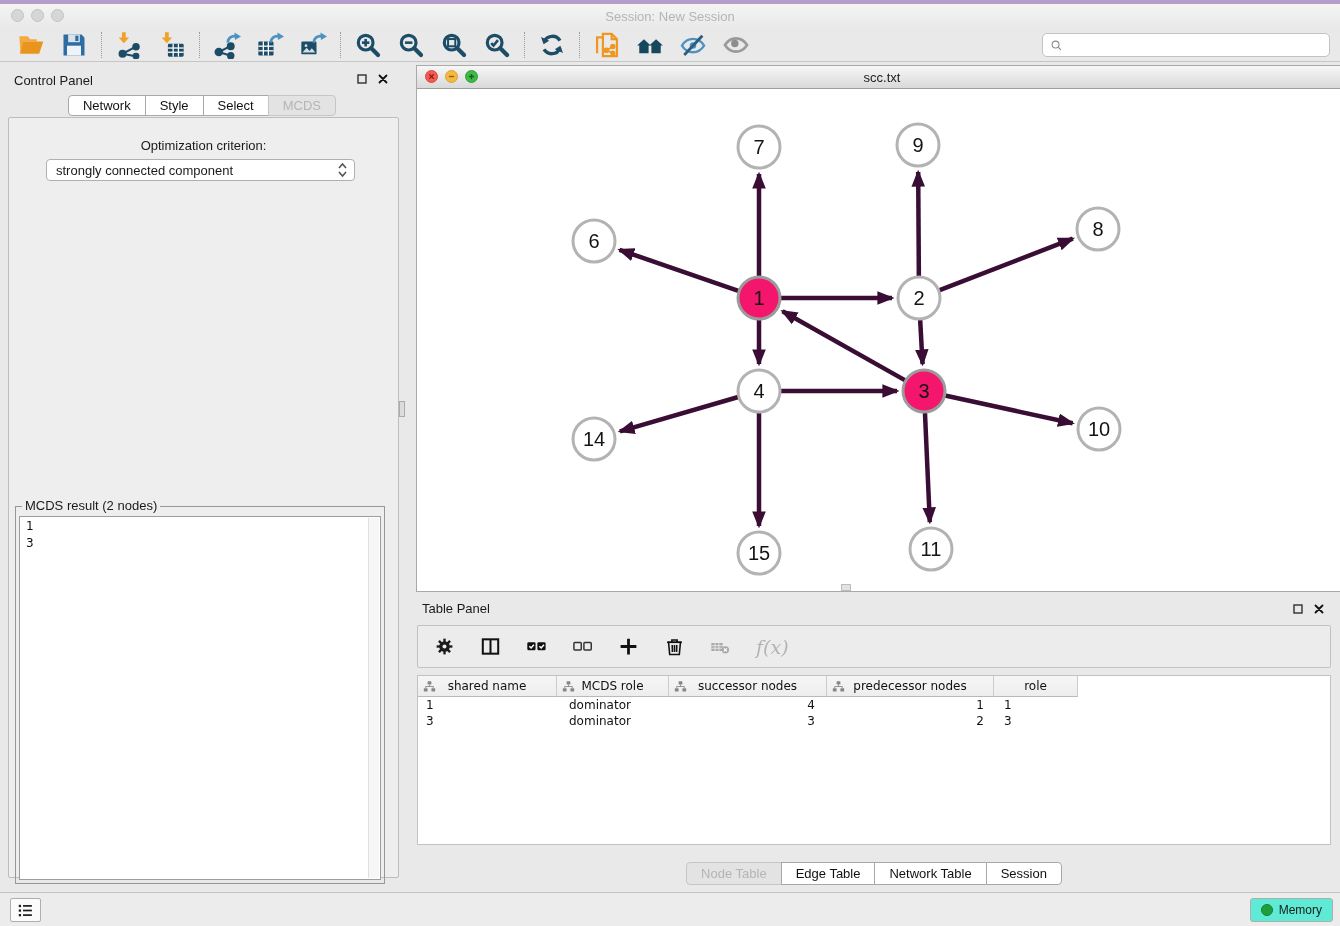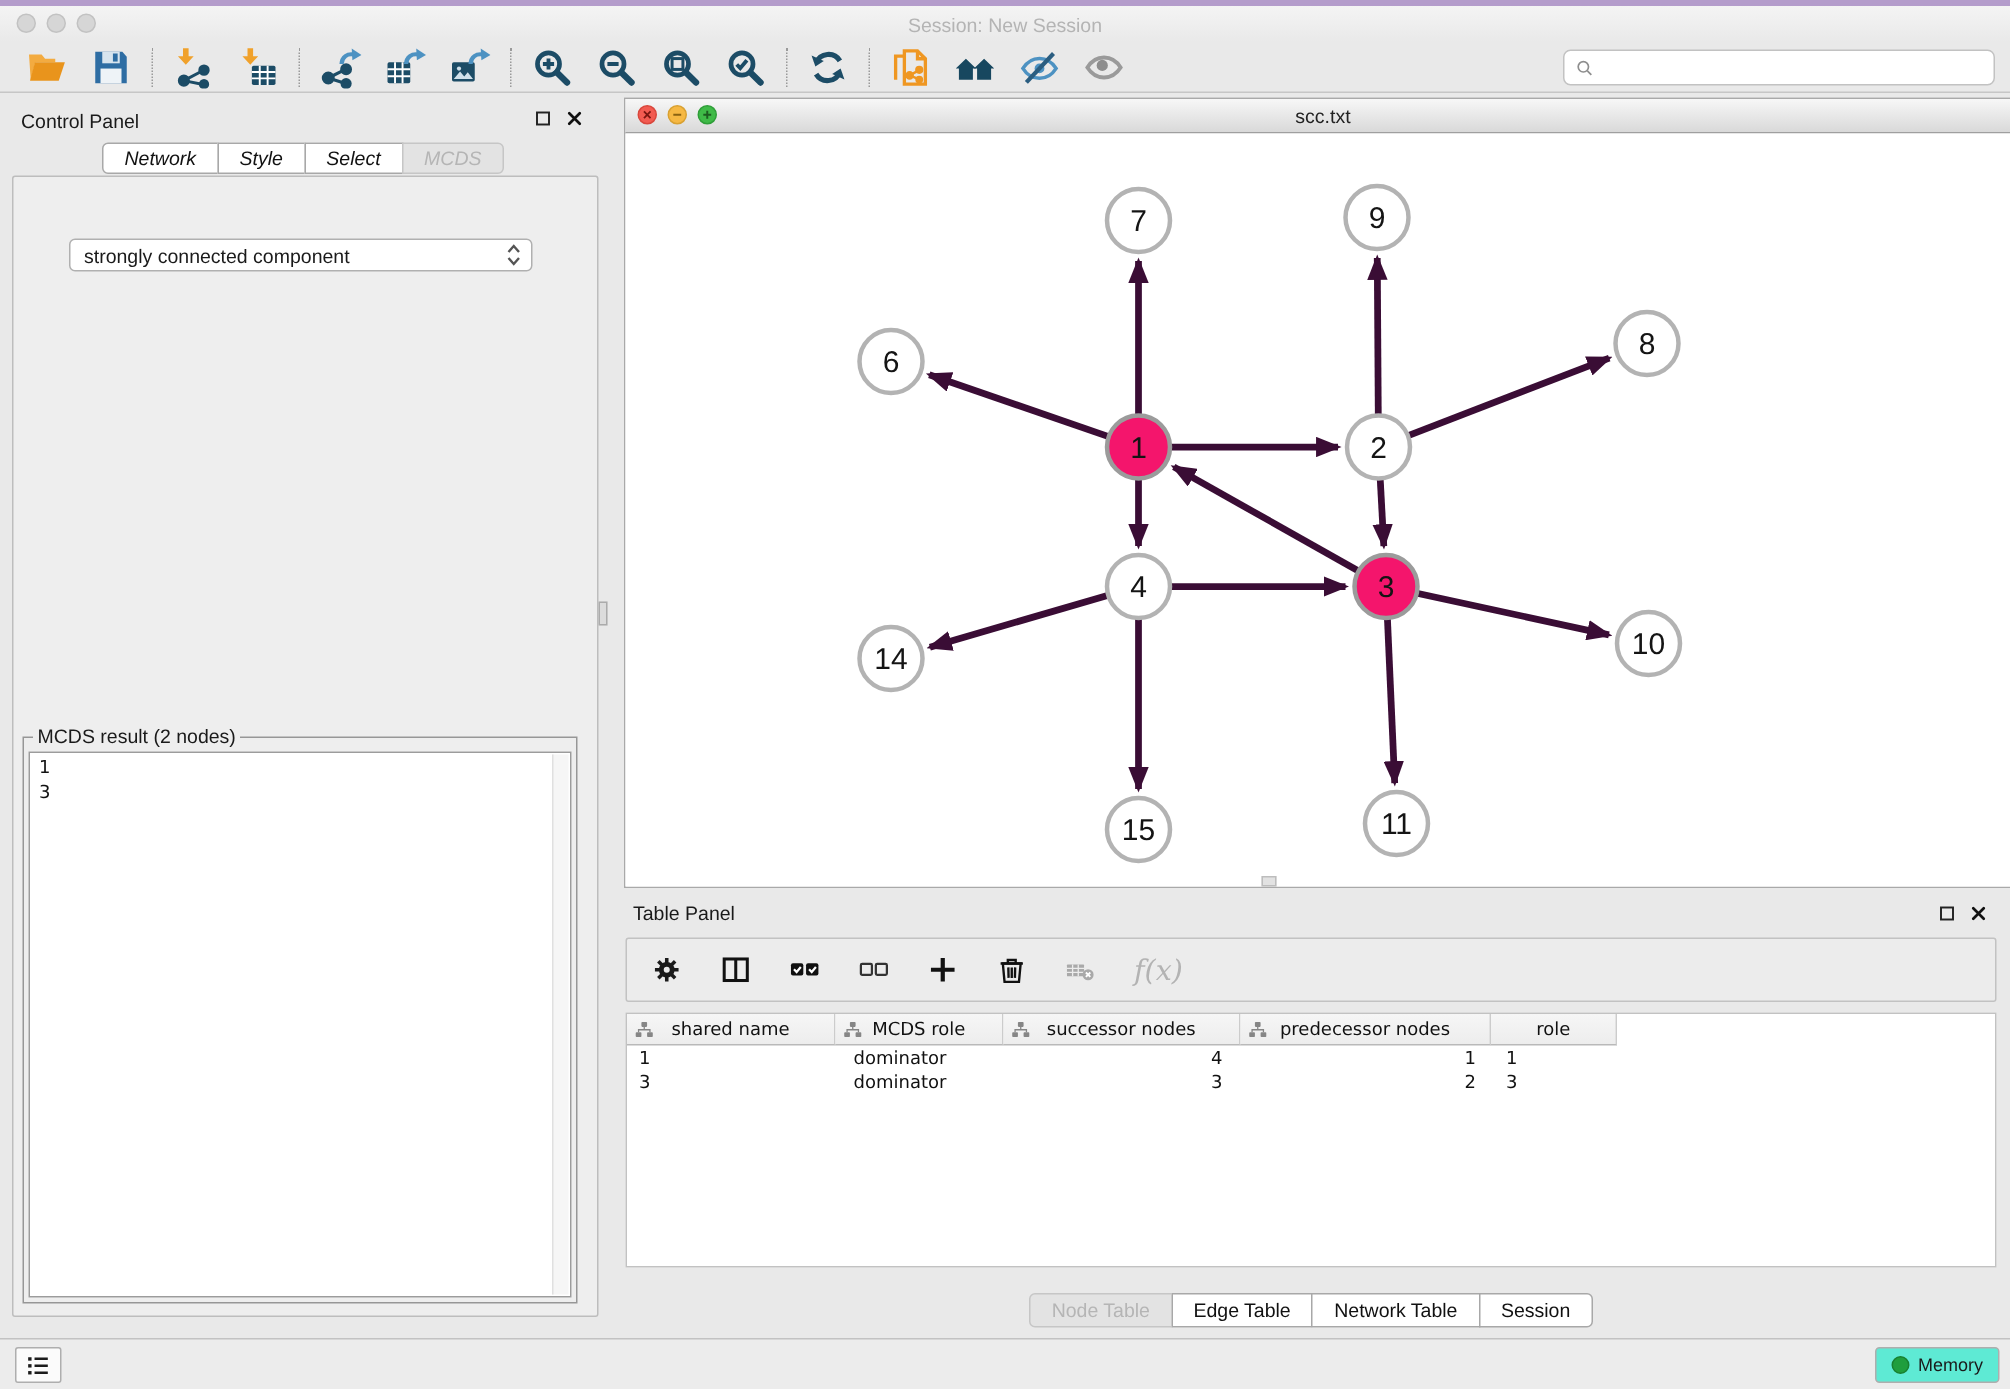--- a/index.html
+++ b/index.html
@@ -27,38 +27,38 @@
   .search-box svg { width:15px; height:15px; }
   .search-input { border:none; outline:none; flex:1; height:20px; font-size:12px; background:transparent; }
 
   
   .control-panel { position:absolute; left:0; top:62px; width:404px; height:830px; }
   .cp-title { position:absolute; left:14px; top:11px; }
   .panel-icons { position:absolute; right:15px; top:11px; display:flex; gap:9px; align-items:center; }
   .pi { width:12px; height:12px; display:inline-flex; cursor:pointer; }
   .pi svg { width:100%; height:100%; }
   .tabs-row { display:flex; justify-content:center; }
-  .cp-tabs { position:absolute; left:0; right:0; top:33px;font-style:italic; }
+  .cp-tabs { position:absolute; left:0; right:0; top:33px; }
   .tab { height:21px; line-height:19px; padding:0 14px; background:#fff; border:1px solid #a8a8a8;
          margin-left:-1px; font-weight:500; cursor:pointer; color:#111; }
   .tab:first-child { border-radius:4px 0 0 4px; margin-left:0; }
   .tab:last-child { border-radius:0 4px 4px 0; }
   .tab.pressed { background:#e3e3e3; color:#b5b5b5; border-color:#c6c6c6; }
   .cp-body { position:absolute; left:8px; right:5px; top:55px; bottom:14px; background:#eee;
              border:1px solid #bdbdbd; border-radius:2px; }
   .opt-label { position:absolute; top:20px; left:0; right:0; text-align:center; }
   .criterion-select { position:absolute; top:41px; left:37px; width:309px; height:22px; background:#fff;
                       border:1px solid #b0b0b0; border-radius:4px; display:flex; align-items:center;
                       padding:0 6px 0 9px; cursor:pointer; }
   .criterion-select .sel-text { flex:1; }
   .criterion-select svg { width:11px; height:16px; }
   .btn-row { position:absolute; top:74px; left:0; right:0; display:flex; justify-content:center; gap:14px; }
   .mac-btn { height:21px; line-height:19px; padding:0 17px; background:#fff; border:1px solid #ababab;
              border-radius:4px; cursor:pointer; }
-  .result-fieldset { position:absolute; left:6px; top:373px; width:370px; height:378px; border:1px solid #979797; }
+  .result-fieldset { position:absolute; left:6px; top:388px; width:370px; height:378px; border:1px solid #979797; }
   .result-legend { position:absolute; top:-9px; left:6px; background:#eee; padding:0 3px; }
   .result-area { position:absolute; left:3px; right:3px; top:9px; bottom:3px; background:#fff;
                  border:1px solid #9c9c9c; overflow:hidden; }
   .result-pre { font-family:"DejaVu Sans",sans-serif; font-size:12px; line-height:17px; padding:1px 0 0 6px;
                 white-space:pre; color:#111; }
   .result-scroll { position:absolute; right:1px; top:1px; bottom:1px; width:11px; background:#f6f6f6;
                    border-left:1px solid #e0e0e0; }
   .v-handle { position:absolute; left:399px; top:401px; width:6px; height:16px; background:#dcdcdc;
               border:1px solid #ababab; }
 
@@ -308,20 +308,21 @@
           </svg>
       </span>
     </div>
     <div class="cp-tabs tabs-row" id="cp-tabs">
         <span class="tab">Network</span>
         <span class="tab">Style</span>
         <span class="tab">Select</span>
         <span class="tab pressed">MCDS</span>
       </div>
     <div class="cp-body">
+      <div class="opt-label">Optimization criterion:</div>
       <div class="criterion-select">
         <span class="sel-text">strongly connected component</span>
         <svg viewBox="0 0 11 16">
           <path d="M2 6l3.5-4L9 6" fill="none" stroke="#555" stroke-width="1.6"></path>
           <path d="M2 10l3.5 4L9 10" fill="none" stroke="#555" stroke-width="1.6"></path>
         </svg>
       </div>
       <div class="result-fieldset">
         <span class="result-legend">MCDS result (2 nodes)</span>
         <div class="result-area">

